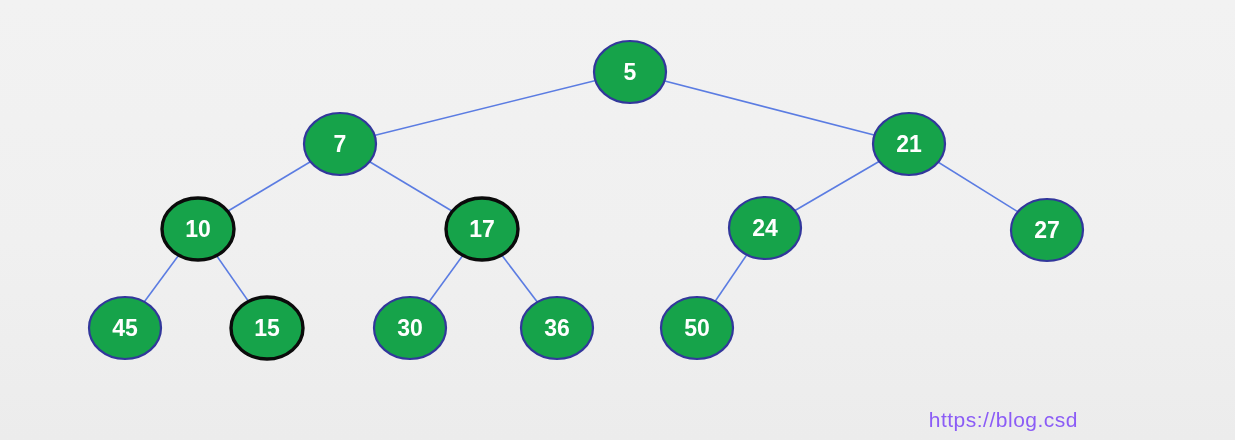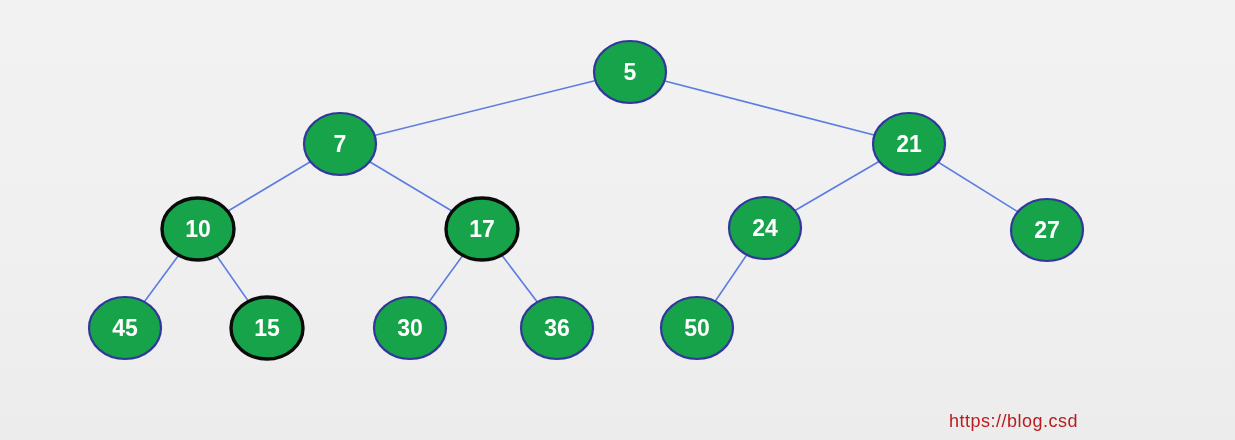--- a/index.html
+++ b/index.html
@@ -34,22 +34,22 @@
     right: 5px;
     bottom: 6px;
     height: 24px;
     white-space: nowrap;
     pointer-events: none;
   }
   .wm-url {
     position: absolute;
     right: 152px;
     bottom: 2px;
-    font-size: 18px;
-    color: #b91c1c;
+    font-size: 21px;
+    color: #8b5cf6;
     letter-spacing: 0.5px;
   }
   .wm-handle {
     position: relative;
     font-size: 19px;
     color: #9f9f9f;
     text-shadow: 1px 1px 1px rgba(255,255,255,0.85);
     letter-spacing: 0.5px;
   }
 </style>

